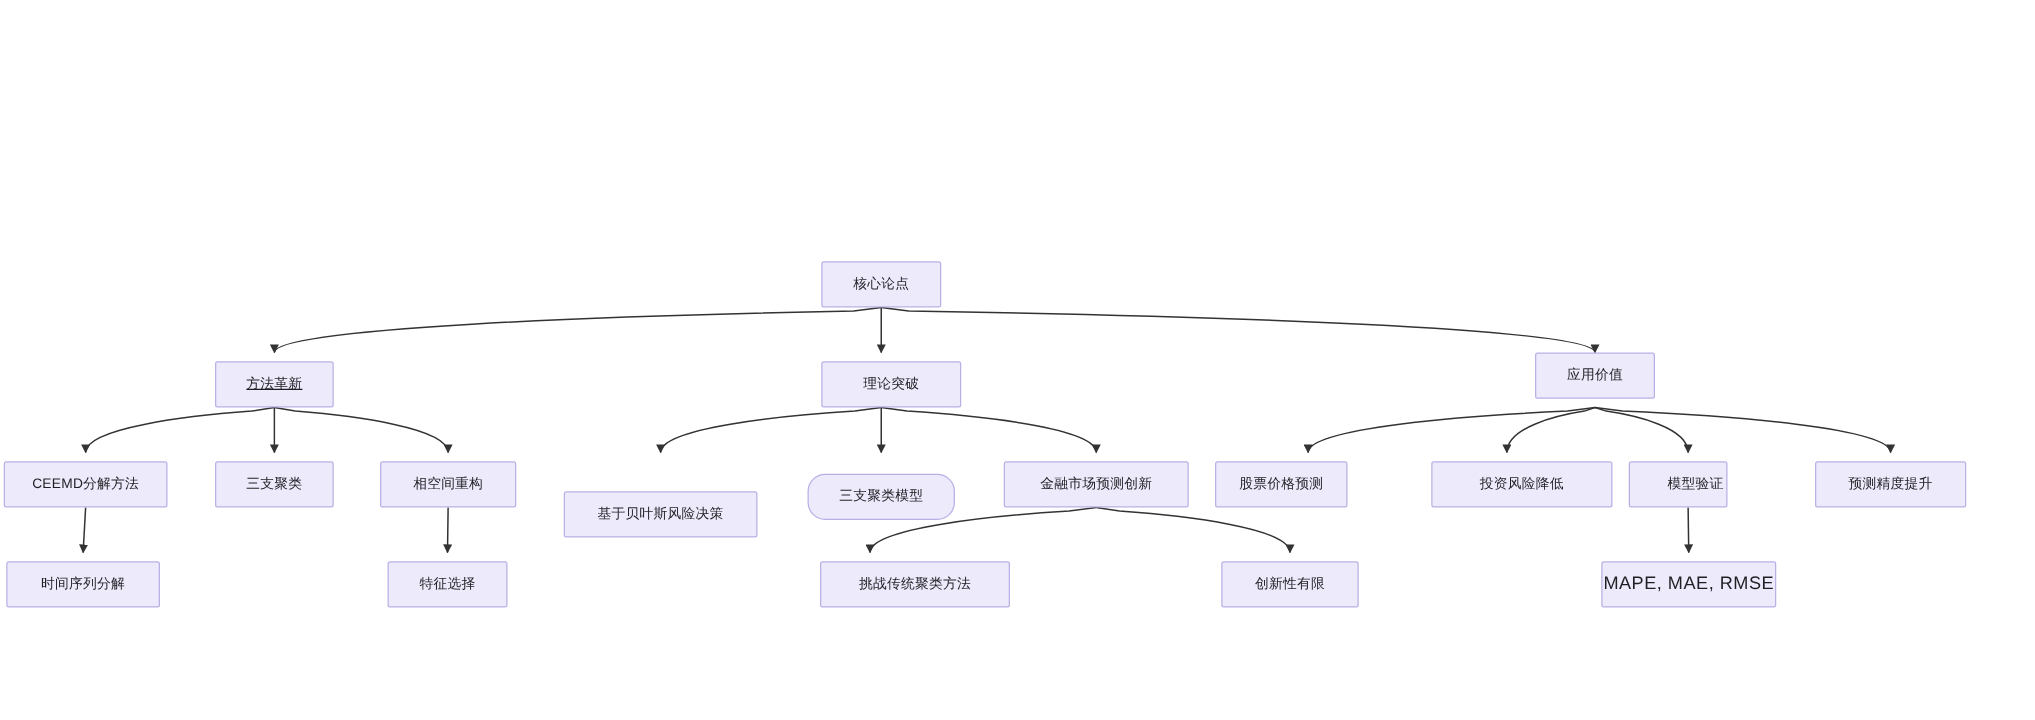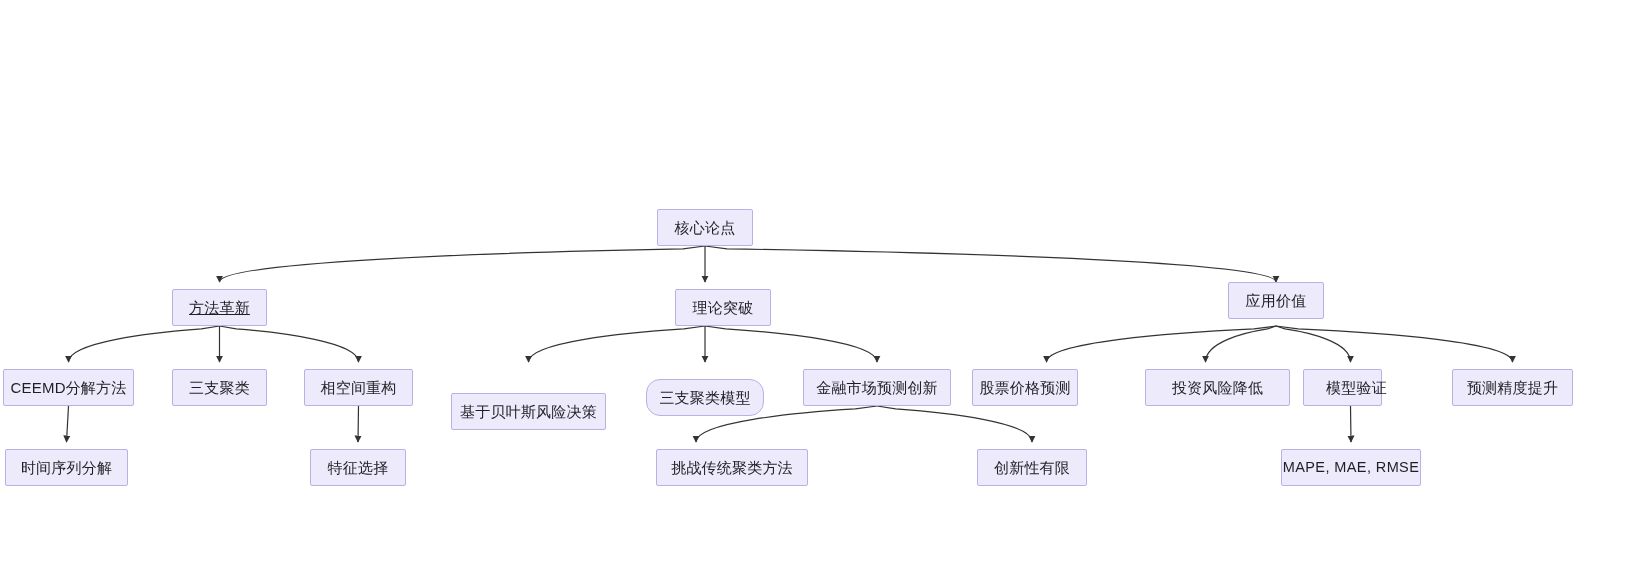--- a/index.html
+++ b/index.html
@@ -7,21 +7,21 @@
   #stage{position:relative;width:1628px;height:576px;background:#ffffff;}
   #edge-layer{position:absolute;left:0;top:0;width:1628px;height:576px;}
   .node{
     position:absolute;
     box-sizing:border-box;
     background:#ECEAFB;
     border:1px solid #B7B1E6;
     border-radius:2px;
     display:flex;align-items:center;justify-content:center;
     color:#1f1f23;
-    font-size:15px;
+    font-size:11px;
     line-height:1;
     white-space:nowrap;
     letter-spacing:0.2px;
   }
   .node.latin{font-size:14.5px;letter-spacing:0.4px;}
 </style>
 </head>
 <body>
 
 <div id="stage">
@@ -48,21 +48,21 @@
         <path d="M 68.5 406 L 66.5 442" marker-end="url(#arrow)"></path>
         <path d="M 358.5 406 L 358 442" marker-end="url(#arrow)"></path>
         <path d="M 877 406 L 855.28 408.88 C 795.55 412.48, 696 422.2, 696 442" marker-end="url(#arrow)"></path>
         <path d="M 877 406 L 895.6 408.88 C 946.75 412.48, 1032 422.2, 1032 442" marker-end="url(#arrow)"></path>
         <path d="M 1350.5 406 L 1351 442" marker-end="url(#arrow)"></path>
       </g>
   </svg>
   <div id="nodes">
       <div class="node" style="left: 657px; top: 209px; width: 96px; height: 37px;">核心论点</div>
       <div class="node" style="left: 172px; top: 289px; width: 95px; height: 37px; text-decoration: underline;">方法革新</div>
-      <div class="node" style="left: 675px; top: 289px; width: 96px; height: 37px;">理论突破</div>
+      <div class="node" style="left: 657px; top: 289px; width: 112px; height: 37px;">理论突破</div>
       <div class="node" style="left: 1228px; top: 282px; width: 96px; height: 37px;">应用价值</div>
       <div class="node" style="left: 3px; top: 369px; width: 131px; height: 37px;">CEEMD分解方法</div>
       <div class="node" style="left: 172px; top: 369px; width: 95px; height: 37px;">三支聚类</div>
       <div class="node" style="left: 304px; top: 369px; width: 109px; height: 37px;">相空间重构</div>
       <div class="node" style="left: 451px; top: 369px; width: 155px; height: 37px; margin-top: 24px;">基于贝叶斯风险决策</div>
       <div class="node" style="left: 646px; top: 379px; width: 118px; height: 37px; border-radius: 14px;">三支聚类模型</div>
       <div class="node" style="left: 803px; top: 369px; width: 148px; height: 37px;">金融市场预测创新</div>
       <div class="node" style="left: 972px; top: 369px; width: 106px; height: 37px;">股票价格预测</div>
       <div class="node" style="left: 1145px; top: 369px; width: 145px; height: 37px;">投资风险降低</div>
       <div class="node" style="left: 1303px; top: 369px; width: 79px; height: 37px; padding-left: 28px;">模型验证</div>

